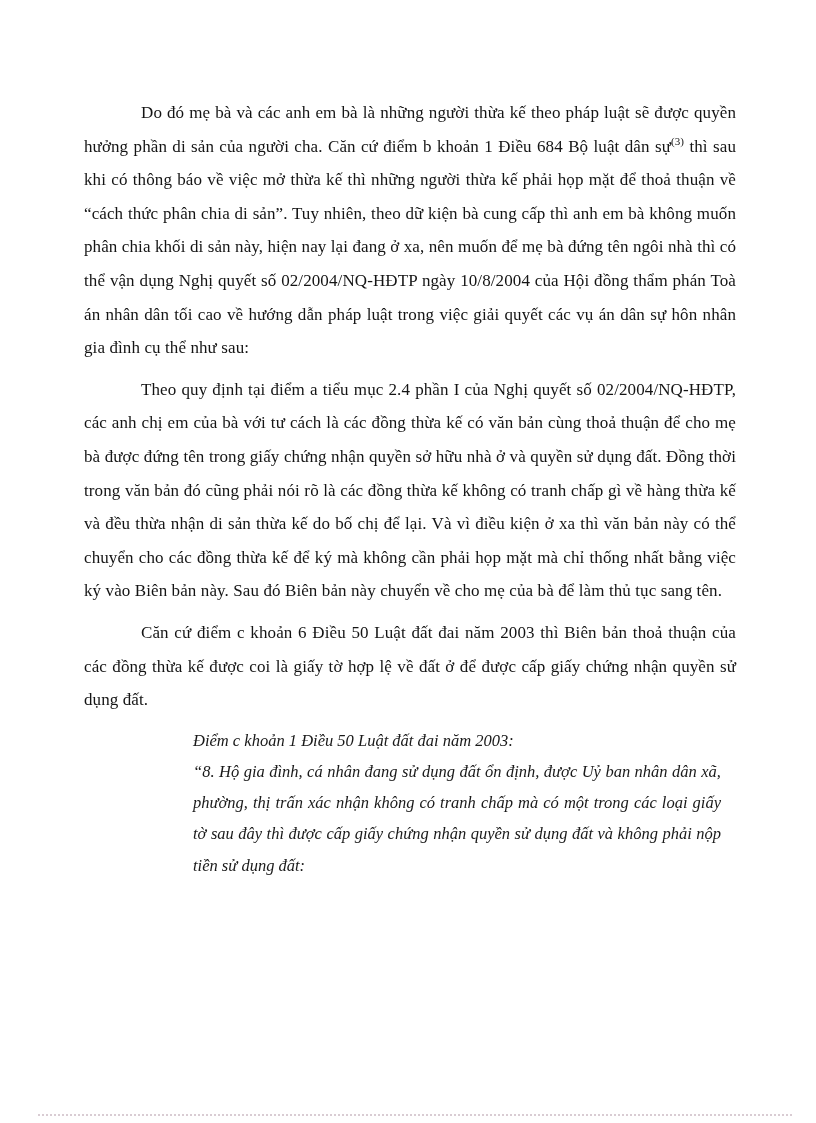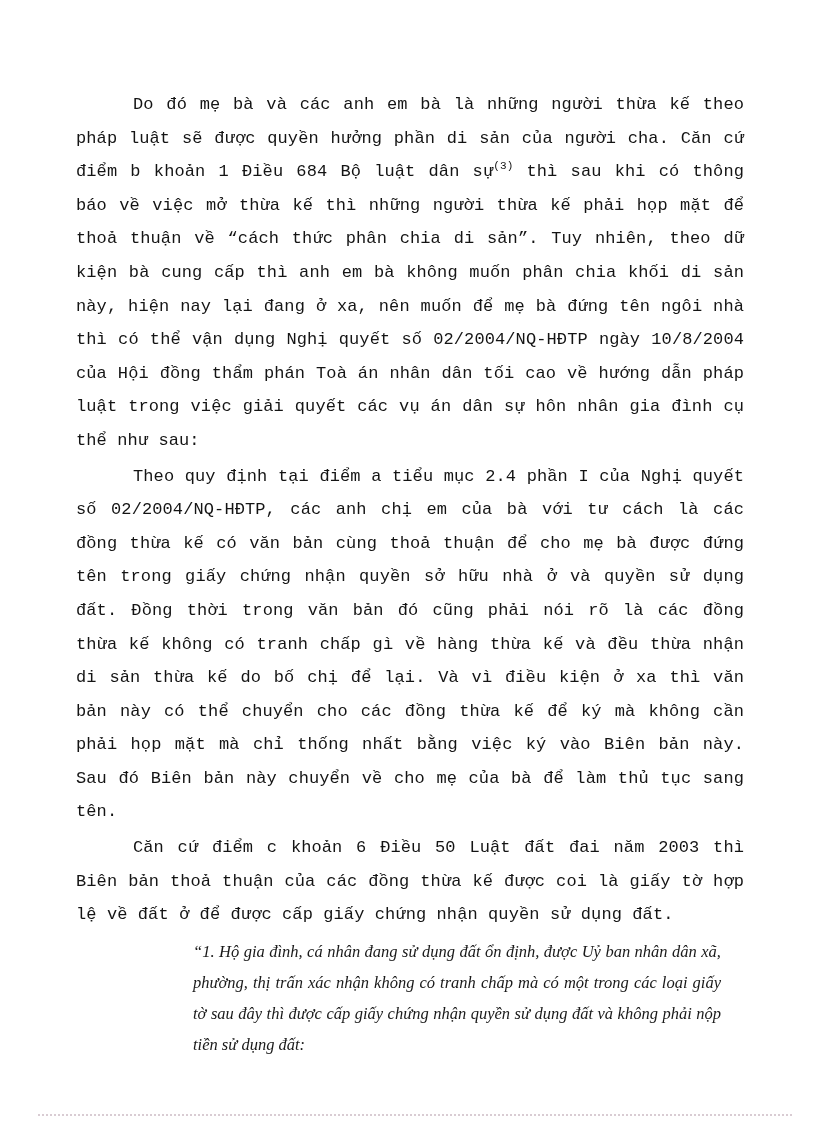--- a/index.html
+++ b/index.html
@@ -13,28 +13,27 @@
     font-family: "Liberation Serif", serif;
     color: #141414;
   }
   .content {
     position: absolute;
     left: 76px;
     top: 88px;
     width: 668px;
   }
   .body-para {
-    margin: 0;
+    margin: 8px;
     padding: 0;
     font-size: 17px;
     line-height: 33.6px;
     text-align: justify;
     text-indent: 57px;
     letter-spacing: 0.1px;
-    font-family: Liberation Mono, monospace;
   }
   .body-para + .body-para { margin-top: 2px; }
   .p1-seg { text-indent: 0; }
   sup.footnote-ref {
     font-size: 11px;
     line-height: 0;
     vertical-align: super;
   }
   .quote-block {
     margin: 4px 0 0 117px;
@@ -64,19 +63,20 @@
 <div class="page">
   <div class="content">
 
     <p class="body-para"><span class="p1-seg">Do đó mẹ bà và các anh em bà là những người thừa kế theo pháp luật sẽ được quyền hưởng phần di sản của người cha. Căn cứ điểm b khoản 1 Điều 684 Bộ luật dân sự</span><sup class="footnote-ref">(3)</sup><span class="p1-seg"> thì sau khi có thông báo về việc mở thừa kế thì những người thừa kế phải họp mặt để thoả thuận về “cách thức phân chia di sản”. Tuy nhiên, theo dữ kiện bà cung cấp thì anh em bà không muốn phân chia khối di sản này, hiện nay lại đang ở xa, nên muốn để mẹ bà đứng tên ngôi nhà thì có thể vận dụng Nghị quyết số 02/2004/NQ-HĐTP ngày 10/8/2004 của Hội đồng thẩm phán Toà án nhân dân tối cao về hướng dẫn pháp luật trong việc giải quyết các vụ án dân sự hôn nhân gia đình cụ thể như sau:</span></p>
 
     <p class="body-para">Theo quy định tại điểm a tiểu mục 2.4 phần I của Nghị quyết số 02/2004/NQ-HĐTP, các anh chị em của bà với tư cách là các đồng thừa kế có văn bản cùng thoả thuận để cho mẹ bà được đứng tên trong giấy chứng nhận quyền sở hữu nhà ở và quyền sử dụng đất. Đồng thời trong văn bản đó cũng phải nói rõ là các đồng thừa kế không có tranh chấp gì về hàng thừa kế và đều thừa nhận di sản thừa kế do bố chị để lại. Và vì điều kiện ở xa thì văn bản này có thể chuyển cho các đồng thừa kế để ký mà không cần phải họp mặt mà chỉ thống nhất bằng việc ký vào Biên bản này. Sau đó Biên bản này chuyển về cho mẹ của bà để làm thủ tục sang tên.</p>
 
     <p class="body-para">Căn cứ điểm c khoản 6 Điều 50 Luật đất đai năm 2003 thì Biên bản thoả thuận của các đồng thừa kế được coi là giấy tờ hợp lệ về đất ở để được cấp giấy chứng nhận quyền sử dụng đất.</p>
 
     <div class="quote-block">
-      <p>“1. Hộ gia đình, cá nhân đang sử dụng đất ổn định, được Uỷ ban nhân dân xã, phường, thị trấn xác nhận không có tranh chấp mà có một trong các loại giấy tờ sau đây thì được cấp giấy chứng nhận quyền sử dụng đất và không phải nộp tiền sử dụng đất:</p>
+      <p>Điểm c khoản 1 Điều 50 Luật đất đai năm 2003:</p>
+      <p>“8. Hộ gia đình, cá nhân đang sử dụng đất ổn định, được Uỷ ban nhân dân xã, phường, thị trấn xác nhận không có tranh chấp mà có một trong các loại giấy tờ sau đây thì được cấp giấy chứng nhận quyền sử dụng đất và không phải nộp tiền sử dụng đất:</p>
     </div>
 
   </div>
 
   <div class="footer-rule"></div>
 </div>
 
 </body></html>

